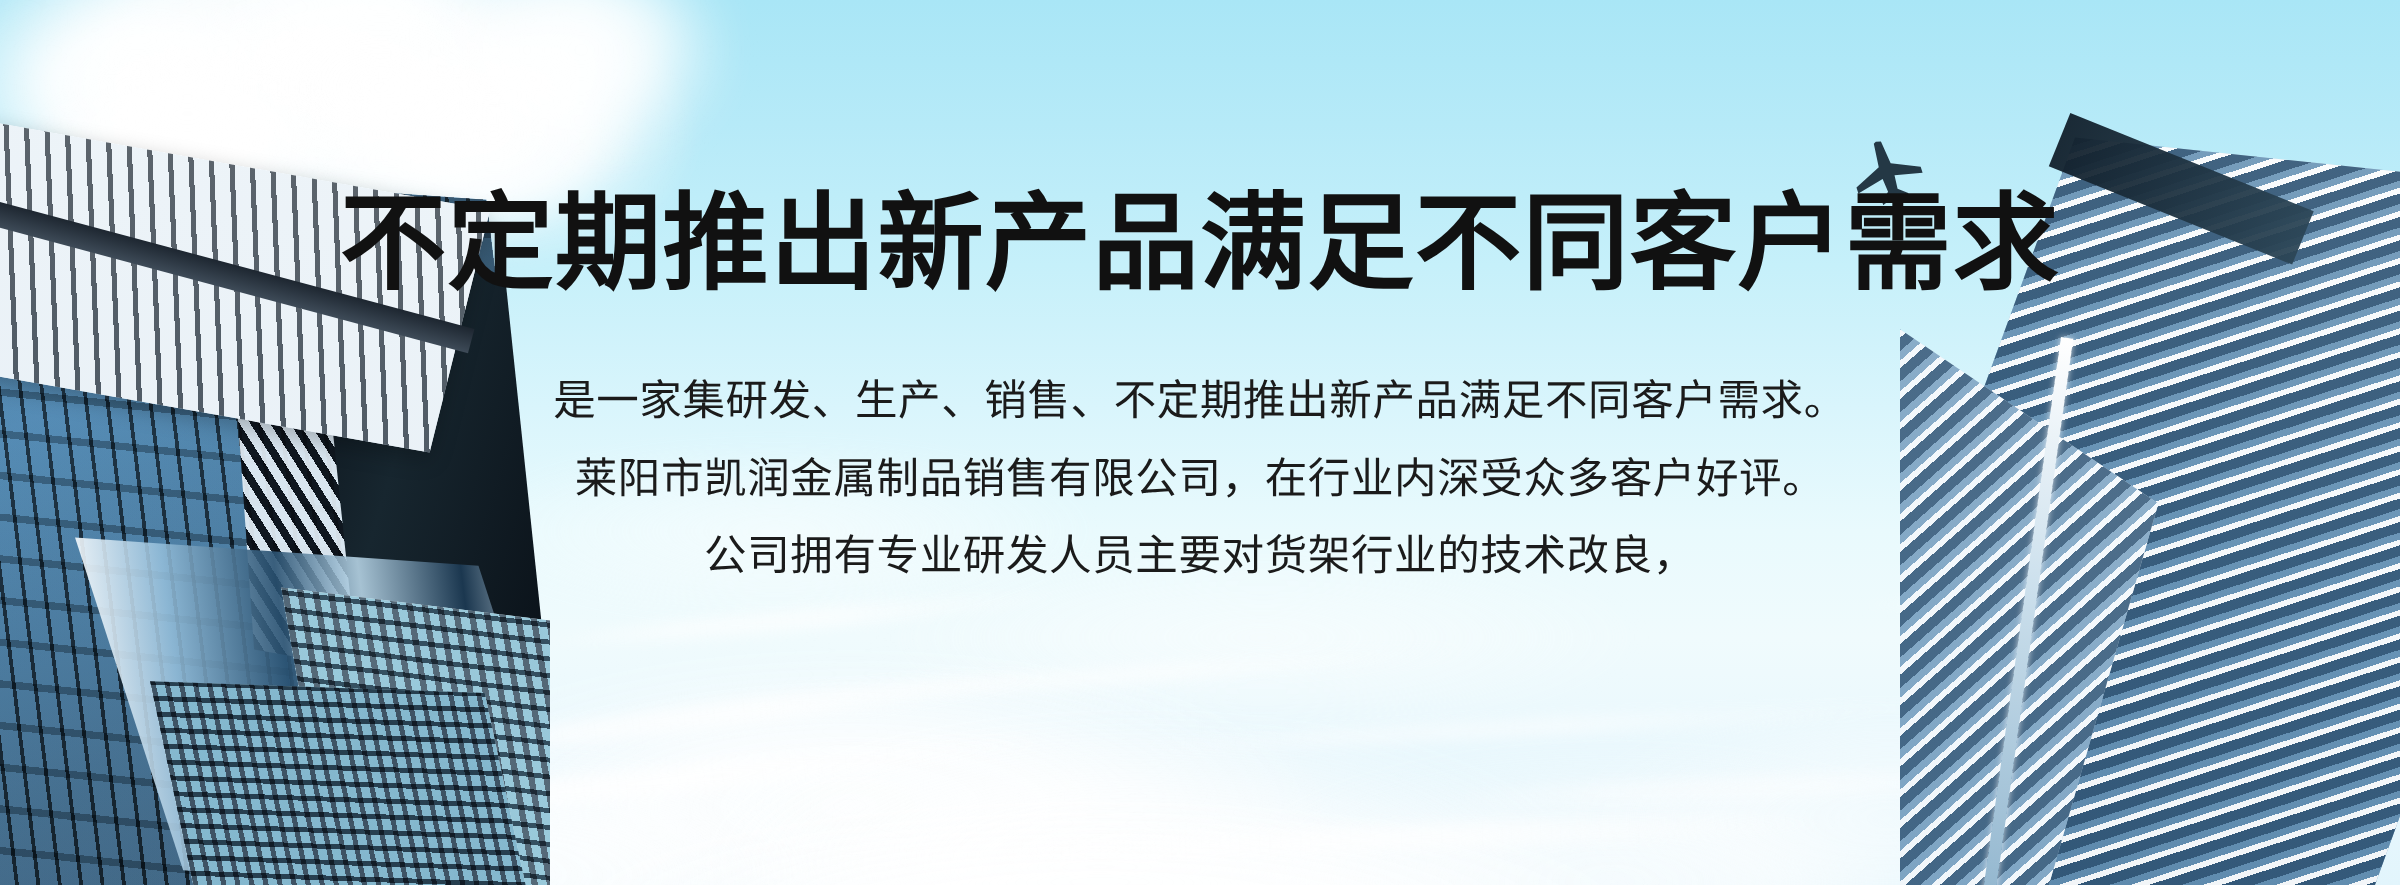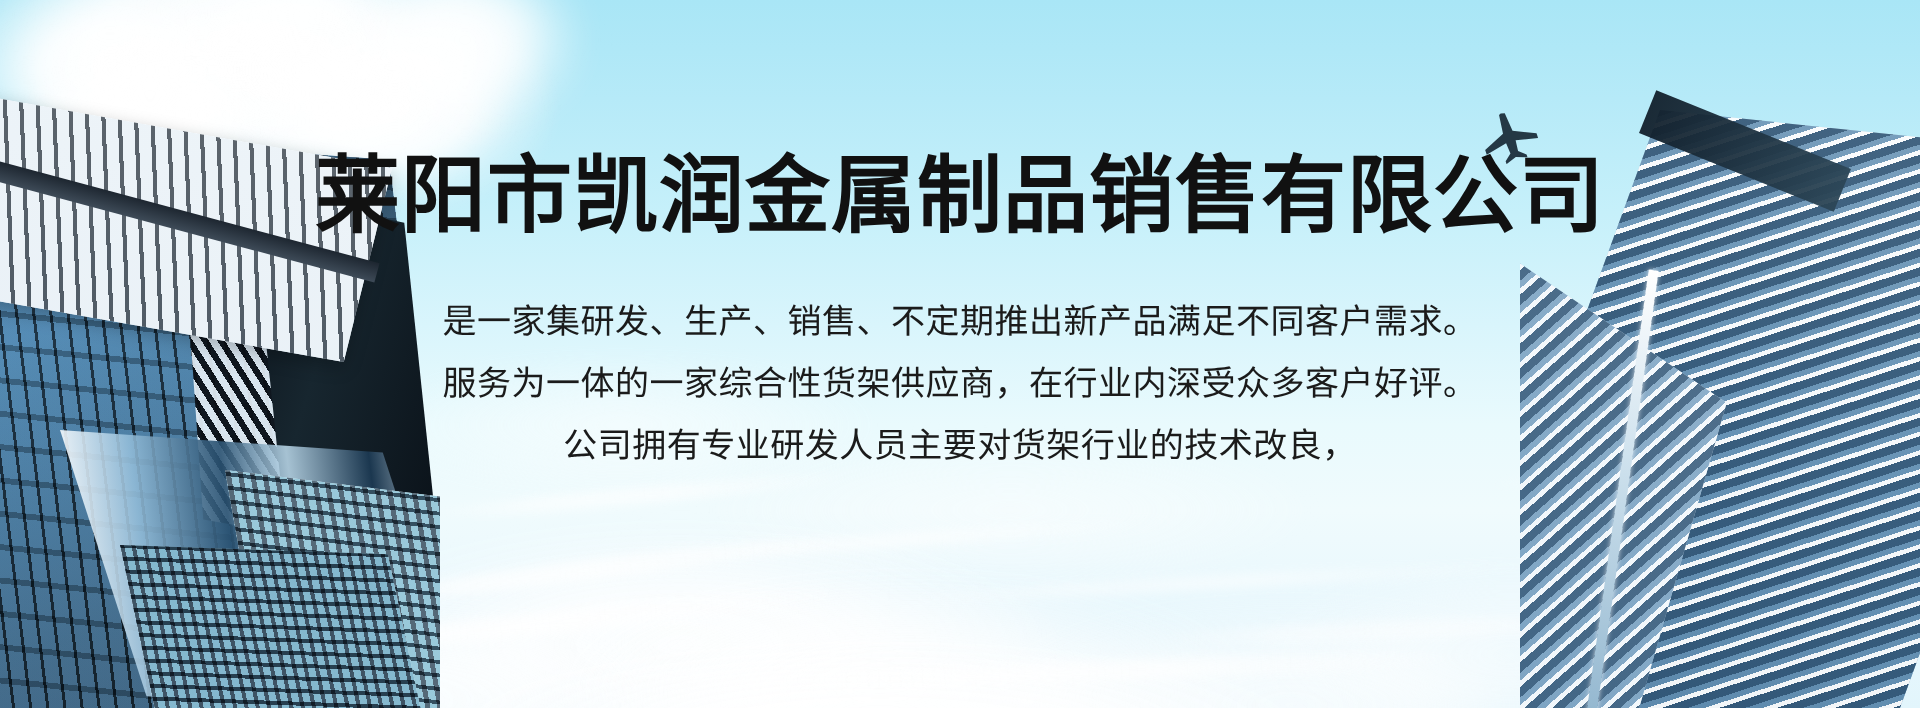--- a/index.html
+++ b/index.html
@@ -362,22 +362,22 @@
     <div id="rt-top-dark"></div>
   </div>
 
   <svg id="airplane" viewBox="0 0 62 56" aria-hidden="true">
     <g fill="#243845" transform="rotate(-18 31 28)">
       <path d="M30 4 L34 5 L36 24 L58 34 L58 39 L36 34 L35 45 L42 51 L42 54 L31 50 L20 54 L20 51 L27 45 L26 34 L4 39 L4 34 L26 24 L28 5 Z"></path>
     </g>
   </svg>
 
   <div id="text-block">
-    <div id="company-title">莱阳市凯润金属制品销售有限公司</div>
+    <div id="company-title">不定期推出新产品满足不同客户需求</div>
 
     <div id="tagline">
       <div class="tag-line">是一家集研发、生产、销售、不定期推出新产品满足不同客户需求。</div>
-      <div class="tag-line">服务为一体的一家综合性货架供应商，在行业内深受众多客户好评。</div>
+      <div class="tag-line">莱阳市凯润金属制品销售有限公司，在行业内深受众多客户好评。</div>
       <div class="tag-line">公司拥有专业研发人员主要对货架行业的技术改良，</div>
     </div>
   </div>
 
 </div>
 
 </body></html>

